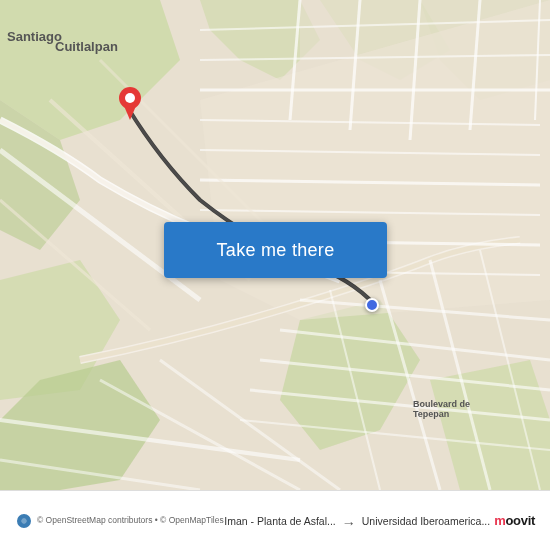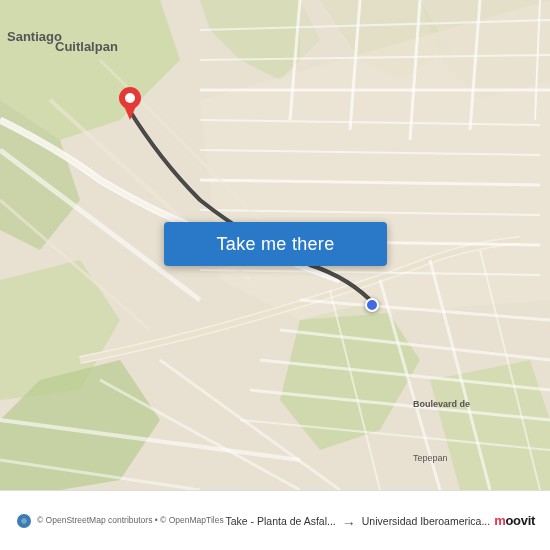--- a/index.html
+++ b/index.html
@@ -26,21 +26,21 @@
       height: 100%;
       position: absolute;
       top: 0; left: 0;
     }
 
     #take-me-there-btn {
       position: absolute;
       top: 222px;
       left: 164px;
       width: 223px;
-      height: 44px;
+      height: 56px;
       background: #2979C8;
       color: white;
       border: none;
       border-radius: 4px;
       font-size: 18px;
       font-weight: 500;
       cursor: pointer;
       display: flex;
       align-items: center;
       justify-content: center;
@@ -106,22 +106,21 @@
       background: transparent;
       font-weight: 600;
     }
 
     #label-pedregal2 {
       top: 408px;
       left: 410px;
       font-size: 9px;
       color: #555;
       background: transparent;
-      font-weight: 400;
-      margin-top: 44px;
+      font-weight: 700;
     }
 
     #label-santiago {
       top: 28px;
       left: 4px;
       font-size: 13px;
       color: #555;
       background: transparent;
       font-weight: 600;
     }
@@ -314,21 +313,21 @@
 <div id="bottom-bar">
   <div id="osm-logo">
     <svg width="12" height="12" viewBox="0 0 12 12">
       <circle cx="6" cy="6" r="5" fill="#3c7db4"></circle>
       <path d="M3,6 Q4,3 6,3 Q8,3 9,6 Q8,9 6,9 Q4,9 3,6Z" fill="white" opacity="0.3"></path>
     </svg>
   </div>
   <span id="attribution-text">© OpenStreetMap contributors • © OpenMapTiles</span>
 
   <div id="route-info">
-    <span class="route-location">Take - Planta de Asfal...</span>
+    <span class="route-location">Iman - Planta de Asfal...</span>
     <span class="route-arrow">→</span>
     <span class="route-location">Universidad Iberoamerica...</span>
   </div>
 
   <div id="moovit-logo">
     <span id="moovit-text">
       <span class="moovit-m">m</span><span class="moovit-rest">oovit</span>
     </span>
   </div>
 </div>

